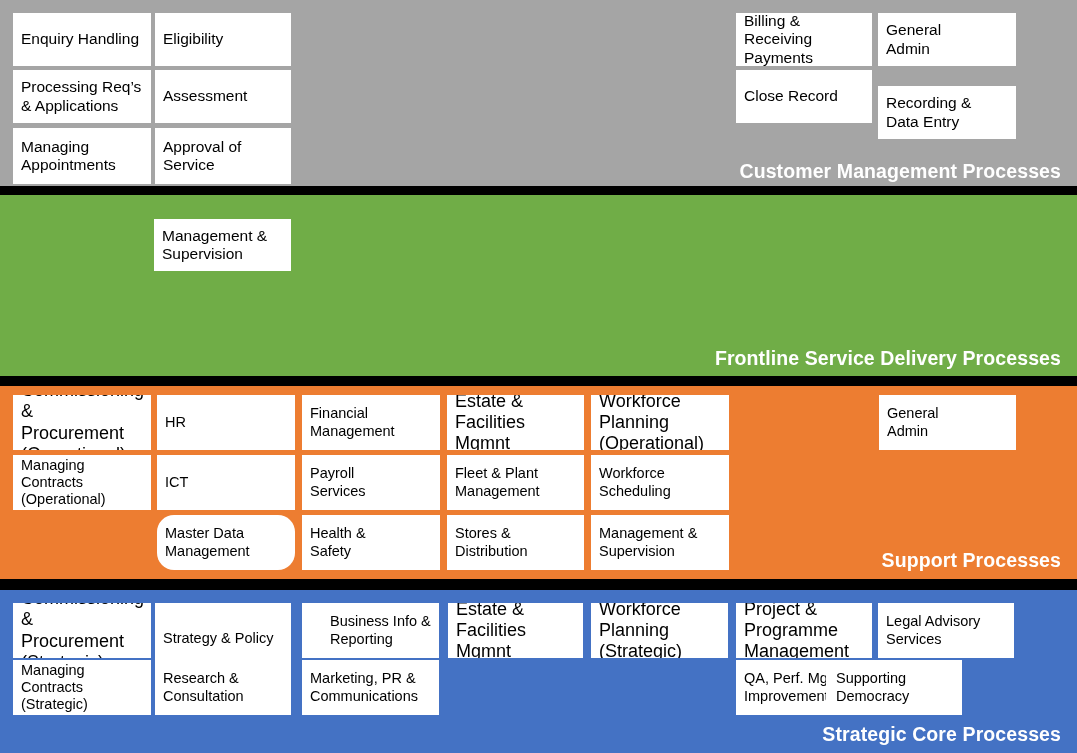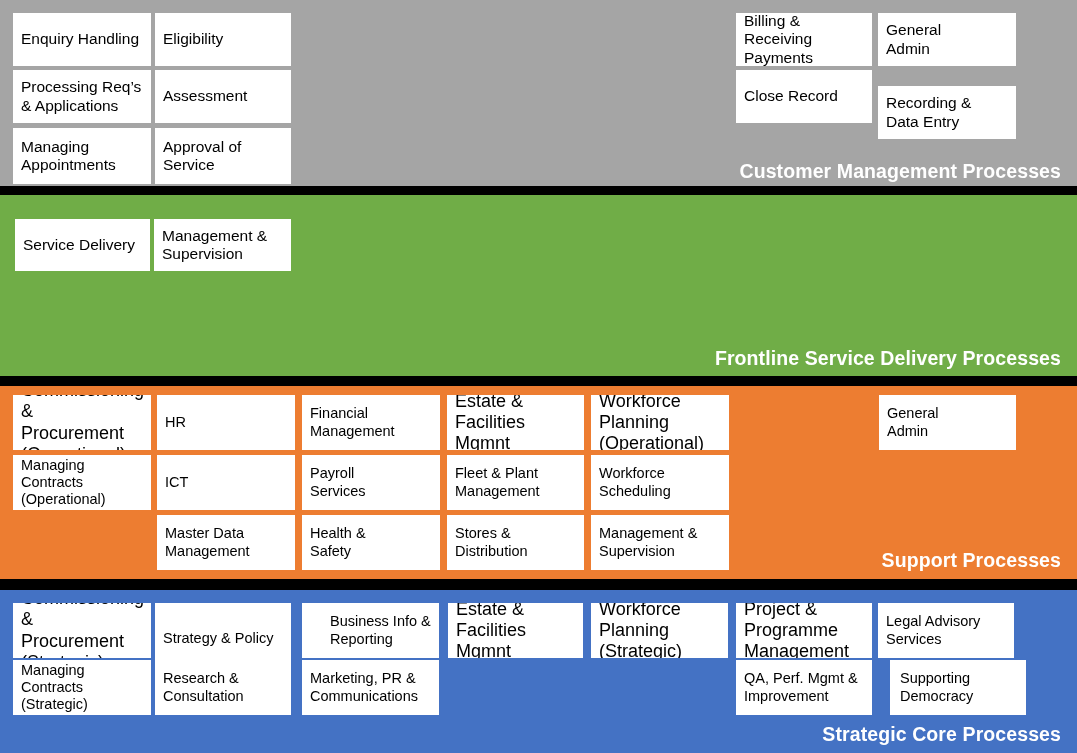--- a/index.html
+++ b/index.html
@@ -109,23 +109,20 @@
       <div class="pbox t15" style="left: 736px; top: 70px; width: 136px; height: 53px;">
         <span>Close Record</span>
       </div>
       <div class="pbox t15" style="left: 878px; top: 86px; width: 138px; height: 53px;">
         <span>Recording &amp;
 Data Entry</span>
       </div>
       <div class="caption" style="top: 160px;">Customer Management Processes</div>
     </div>
     <div class="band band-green" style="top: 195px; height: 181px;">
-      <div class="pbox t15" style="left: 15px; top: 24px; width: 135px; height: 52px;">
-        <span>Service Delivery</span>
-      </div>
       <div class="pbox t15" style="left: 154px; top: 24px; width: 137px; height: 52px;">
         <span>Management &amp;
 Supervision</span>
       </div>
       <div class="caption" style="top: 152px;">Frontline Service Delivery Processes</div>
     </div>
     <div class="band band-orange" style="top: 386px; height: 193px;">
       <div class="pbox t12" style="left: 13px; top: 9px; width: 138px; height: 55px;">
         <span>Commissioning &amp;
 Procurement
@@ -165,21 +162,21 @@
 Services</span>
       </div>
       <div class="pbox t14" style="left: 447px; top: 69px; width: 137px; height: 55px;">
         <span>Fleet &amp; Plant
 Management</span>
       </div>
       <div class="pbox t14" style="left: 591px; top: 69px; width: 138px; height: 55px;">
         <span>Workforce
 Scheduling</span>
       </div>
-      <div class="pbox t14" style="left: 157px; top: 129px; width: 138px; height: 55px;">
+      <div class="pbox t14" style="left: 157px; top: 129px; width: 138px; height: 55px; border-radius: 17px;">
         <span>Master Data
 Management</span>
       </div>
       <div class="pbox t14" style="left: 302px; top: 129px; width: 138px; height: 55px;">
         <span>Health &amp;
 Safety</span>
       </div>
       <div class="pbox t14" style="left: 447px; top: 129px; width: 137px; height: 55px;">
         <span>Stores &amp;
 Distribution</span>
@@ -231,19 +228,19 @@
 Consultation</span>
       </div>
       <div class="pbox t14" style="left: 302px; top: 70px; width: 137px; height: 55px;">
         <span>Marketing, PR &amp;
 Communications</span>
       </div>
       <div class="pbox t14" style="left: 736px; top: 70px; width: 136px; height: 55px;">
         <span>QA, Perf. Mgmt &amp;
 Improvement</span>
       </div>
-      <div class="pbox t14" style="left: 890px; top: 70px; width: 136px; height: 55px; padding-left: 10px;">
+      <div class="pbox t14" style="left: 826px; top: 70px; width: 136px; height: 55px; padding-left: 10px;">
         <span>Supporting
 Democracy</span>
       </div>
       <div class="caption" style="top: 133px;">Strategic Core Processes</div>
     </div>
   </div>
 
 </body></html>

